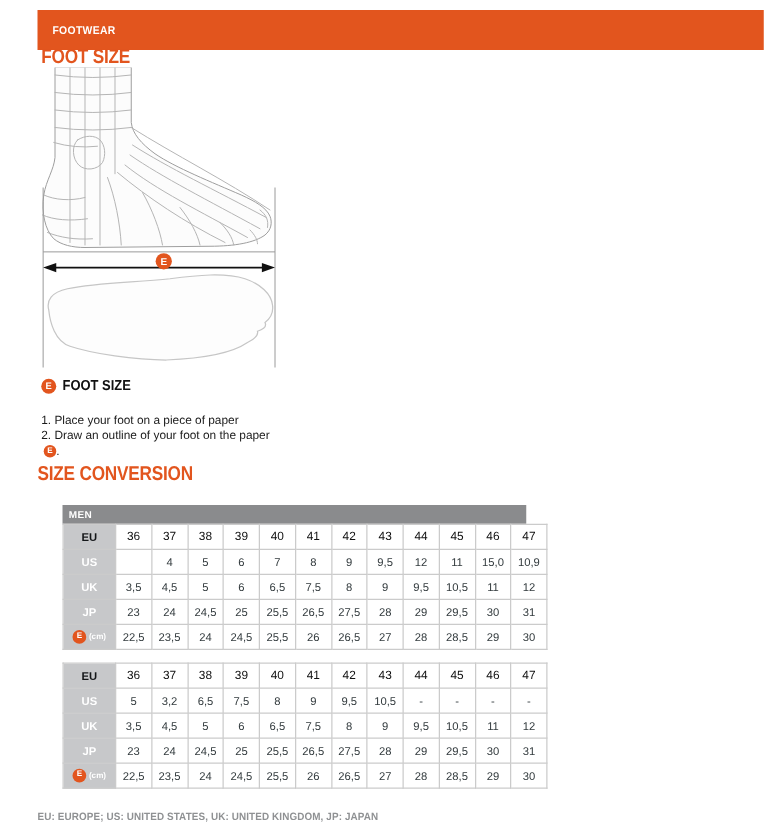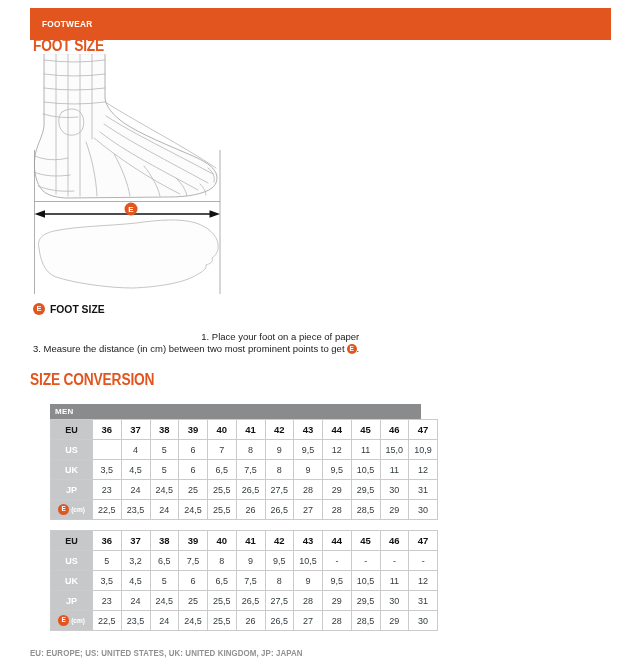--- a/index.html
+++ b/index.html
@@ -16,31 +16,31 @@
   .illustration{position:absolute;left:30px;top:54px;width:195px;height:246px;}
 
   .e-icon{display:inline-flex;align-items:center;justify-content:center;width:12px;height:12px;border-radius:50%;background:#E2551E;color:#fff;font-size:7.5px;font-weight:bold;line-height:1;flex:0 0 auto;}
   .e-icon.inline{width:10px;height:10px;font-size:6.5px;margin-left:2px;}
   .e-icon.cell{width:11px;height:11px;font-size:6.5px;vertical-align:middle;}
 
   .e-label-row{position:absolute;left:33px;top:303px;display:flex;align-items:center;gap:5px;}
   .e-label-text{display:inline-block;font-size:11.5px;font-weight:bold;color:#111;transform:scaleX(.9);transform-origin:left center;white-space:nowrap;}
 
   .instructions{position:absolute;left:33px;top:330px;font-size:9.5px;color:#1a1a1a;}
-  .instruction-line{display:flex;align-items:center;height:12.5px;white-space:nowrap;justify-content:flex-end;}
+  .instruction-line{display:flex;align-items:center;height:12.5px;white-space:nowrap;}
 
   #tables{position:absolute;left:33px;top:404px;width:388px;}
   .size-table{margin-bottom:10px;padding-left:17px;}
   .table-caption{height:15px;background:#8A8B8D;color:#fff;font-size:8px;font-weight:bold;line-height:15px;padding-left:5px;letter-spacing:.3px;}
   table{border-collapse:collapse;width:388px;table-layout:fixed;}
   col.label-col{width:42px;}
   td{border:1px solid #CBCBCB;height:20px;text-align:center;vertical-align:middle;font-size:9px;color:#333B3E;padding:0;box-sizing:border-box;background:#fff;}
   td.label{background:#C7C8CA;font-weight:bold;color:#fff;}
   td.label.dark{color:#141618;margin-left:44px;}
-  tr.emph td:not(.label){font-weight:bold;color:#111;font-size:9.5px;}
+  tr.emph td:not(.label){font-weight:normal;color:#111;font-size:9.5px;}
   td.label .unit{font-size:6.5px;font-weight:bold;color:#fff;margin-left:2px;vertical-align:middle;}
 
   .footer-legend{position:absolute;left:30px;top:648px;display:inline-block;font-size:8.5px;font-weight:bold;color:#8F9193;letter-spacing:.1px;transform:scaleX(.93);transform-origin:left top;white-space:nowrap;}
 </style>
 </head>
 <body>
 
 <div class="page">
 
   <div class="header-bar">
@@ -104,21 +104,23 @@
   <div class="e-label-row">
     <span class="e-icon">E</span>
     <span class="e-label-text">FOOT SIZE</span>
   </div>
 
   <div class="instructions" id="instructions">
       <div class="instruction-line">
         <span>1. Place your foot on a piece of paper</span>
       </div>
       <div class="instruction-line">
-        <span>3. Measure the distance (in cm) between two most prominent points to get</span>
+        <span>2. Draw an outline of your foot on the paper</span>
+      </div>
+      <div class="instruction-line">
         <span class="e-icon inline">E</span>
         <span> .</span>
       </div>
     </div>
 
   <h2 class="section-heading size-conversion-heading">SIZE CONVERSION</h2>
 
   <div id="tables">
       <div class="size-table">
         <div class="table-caption">MEN</div>

